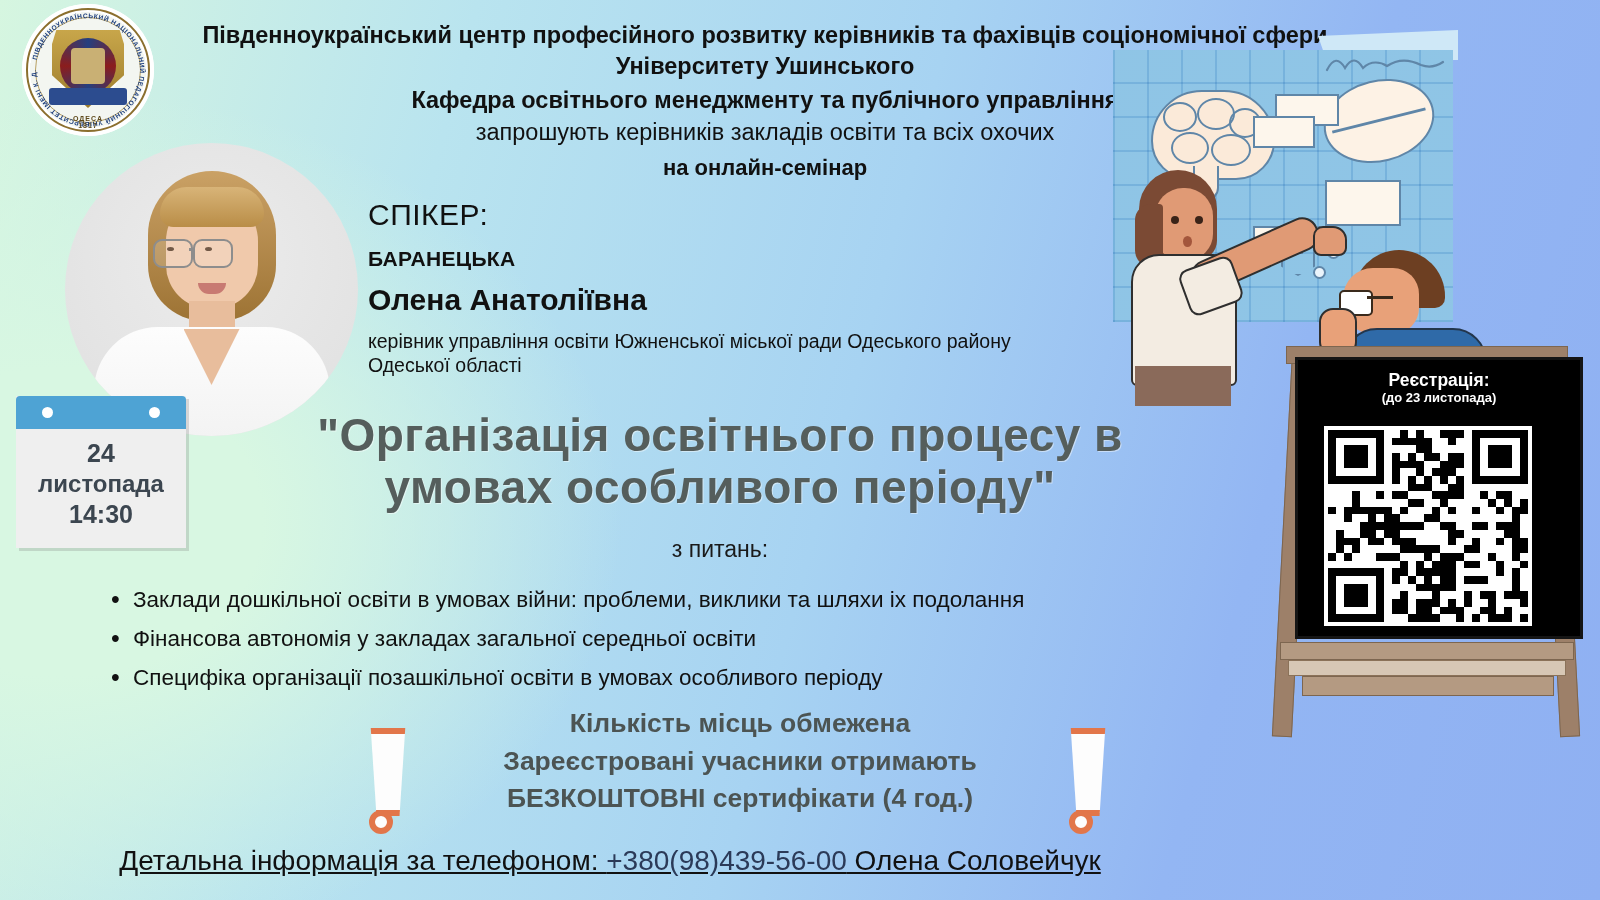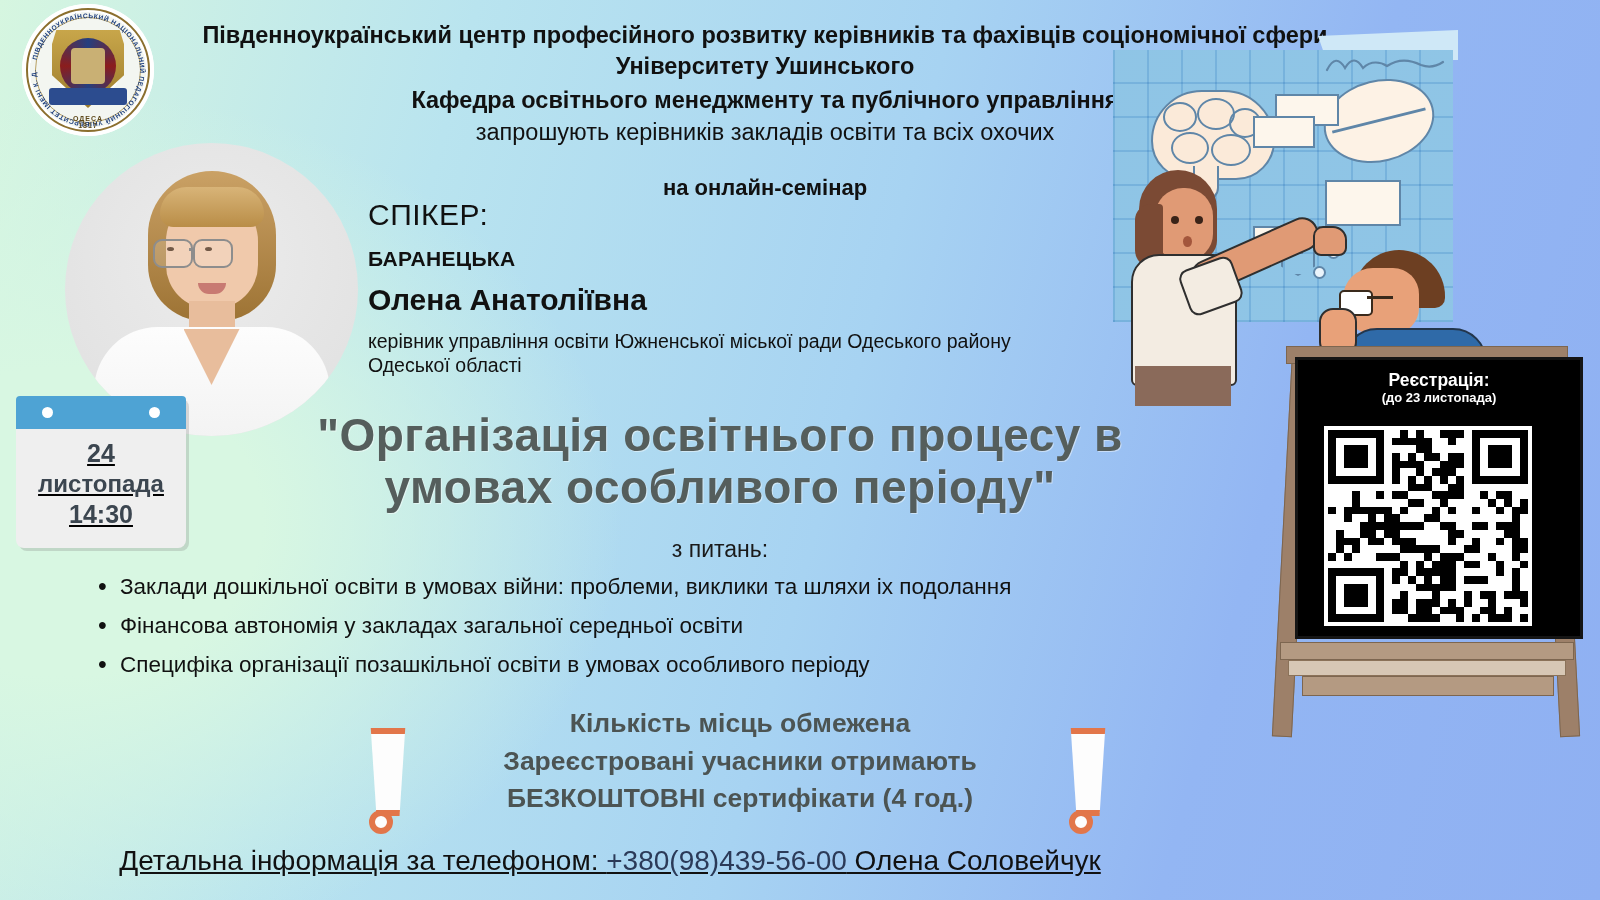--- a/index.html
+++ b/index.html
@@ -37,21 +37,21 @@
   .logo .circtext{position:absolute;inset:0;}
   .logo .circtext text{font-size:6.6px;fill:#1e3f7d;font-weight:bold;letter-spacing:.6px;
     font-family:"Liberation Sans",sans-serif;}
 
   
   .hdr{position:absolute;left:200px;top:20px;width:1130px;text-align:center;color:#111;}
   .hdr .l1{font-size:23.5px;font-weight:bold;line-height:1.32;}
   .hdr .l2{font-size:23.5px;font-weight:bold;line-height:1.32;}
   .hdr .l3{font-size:23.5px;font-weight:bold;line-height:1.34;margin-top:3px;}
   .hdr .l4{font-size:23.5px;font-weight:normal;line-height:1.3;}
-  .hdr .l5{font-size:22px;font-weight:bold;margin-top:28px;}
+  .hdr .l5{font-size:22px;font-weight:bold;margin-top:8px;}
 
   
   .portrait{position:absolute;left:65px;top:143px;width:293px;height:293px;border-radius:50%;
     overflow:hidden;background:radial-gradient(circle at 50% 40%,#ececec 0%,#e3e3e3 70%,#dcdcdc 100%);}
   .p-hair{position:absolute;left:50%;top:28px;transform:translateX(-50%);width:128px;height:150px;
     border-radius:64px 64px 56px 56px;background:linear-gradient(180deg,#caa165,#9d7334);}
   .p-face{position:absolute;left:50%;top:52px;transform:translateX(-50%);width:92px;height:114px;
     border-radius:46px 46px 44px 44px;background:#f0c9ab;}
   .p-bang{position:absolute;left:50%;top:44px;transform:translateX(-50%);width:104px;height:40px;
     border-radius:52px 52px 26px 26px;background:linear-gradient(180deg,#d8b478,#b98d47);}
@@ -70,36 +70,36 @@
 
   
   .spk{position:absolute;left:368px;top:198px;width:700px;color:#111;}
   .spk .role{font-size:30px;letter-spacing:.5px;line-height:1.15;}
   .spk .sur{font-size:21px;font-weight:bold;margin-top:14px;letter-spacing:.3px;}
   .spk .name{font-size:30px;font-weight:bold;margin-top:12px;}
   .spk .pos{font-size:19.5px;margin-top:12px;line-height:1.28;}
 
   
   .cal{position:absolute;left:16px;top:396px;width:170px;height:152px;
-    background:#efefef;border-radius:8px;box-shadow:3px 3px 0 rgba(120,120,120,.25);text-decoration:underline;}
+    background:#efefef;border-radius:0;box-shadow:3px 3px 0 rgba(120,120,120,.25);}
   .cal .top{height:33px;background:#4ea3d4;border-radius:4px 4px 0 0;position:relative;}
   .cal .hole{position:absolute;top:11px;width:11px;height:11px;border-radius:50%;background:#fff;}
   .cal .hole.a{left:26px;} .cal .hole.b{right:26px;}
   .cal .body{text-align:center;color:#3c4650;font-weight:bold;padding-top:9px;line-height:1.25;}
   .cal .d{font-size:25px;} .cal .m{font-size:24px;} .cal .t{font-size:25px;}
 
   
   .title{position:absolute;left:200px;top:410px;width:1040px;text-align:center;
     color:#555e5c;font-weight:bold;font-size:46px;line-height:1.12;letter-spacing:.5px;
     text-shadow:1px 1px 0 rgba(255,255,255,.45);}
 
   
   .agenda-lead{position:absolute;left:200px;top:536px;width:1040px;text-align:center;
     font-size:23px;color:#1a1a1a;}
-  .agenda{position:absolute;left:92px;top:572px;width:1180px;margin:4px;padding:0;list-style:none;}
+  .agenda{position:absolute;left:92px;top:572px;width:1180px;margin:17px;padding:0;list-style:none;}
   .agenda li{font-size:22.5px;color:#111;line-height:1.02;margin-bottom:16px;position:relative;padding-left:24px;}
   .agenda li::before{content:"•";position:absolute;left:2px;top:-2px;font-size:25px;}
 
   
   .notice{position:absolute;left:380px;top:705px;width:720px;text-align:center;
     color:#4c5453;font-weight:bold;line-height:1.42;}
   .notice div{font-size:26.5px;}
   .bang{position:absolute;width:40px;height:105px;}
   .bang.left{left:362px;top:728px;}
   .bang.right{left:1062px;top:728px;}

